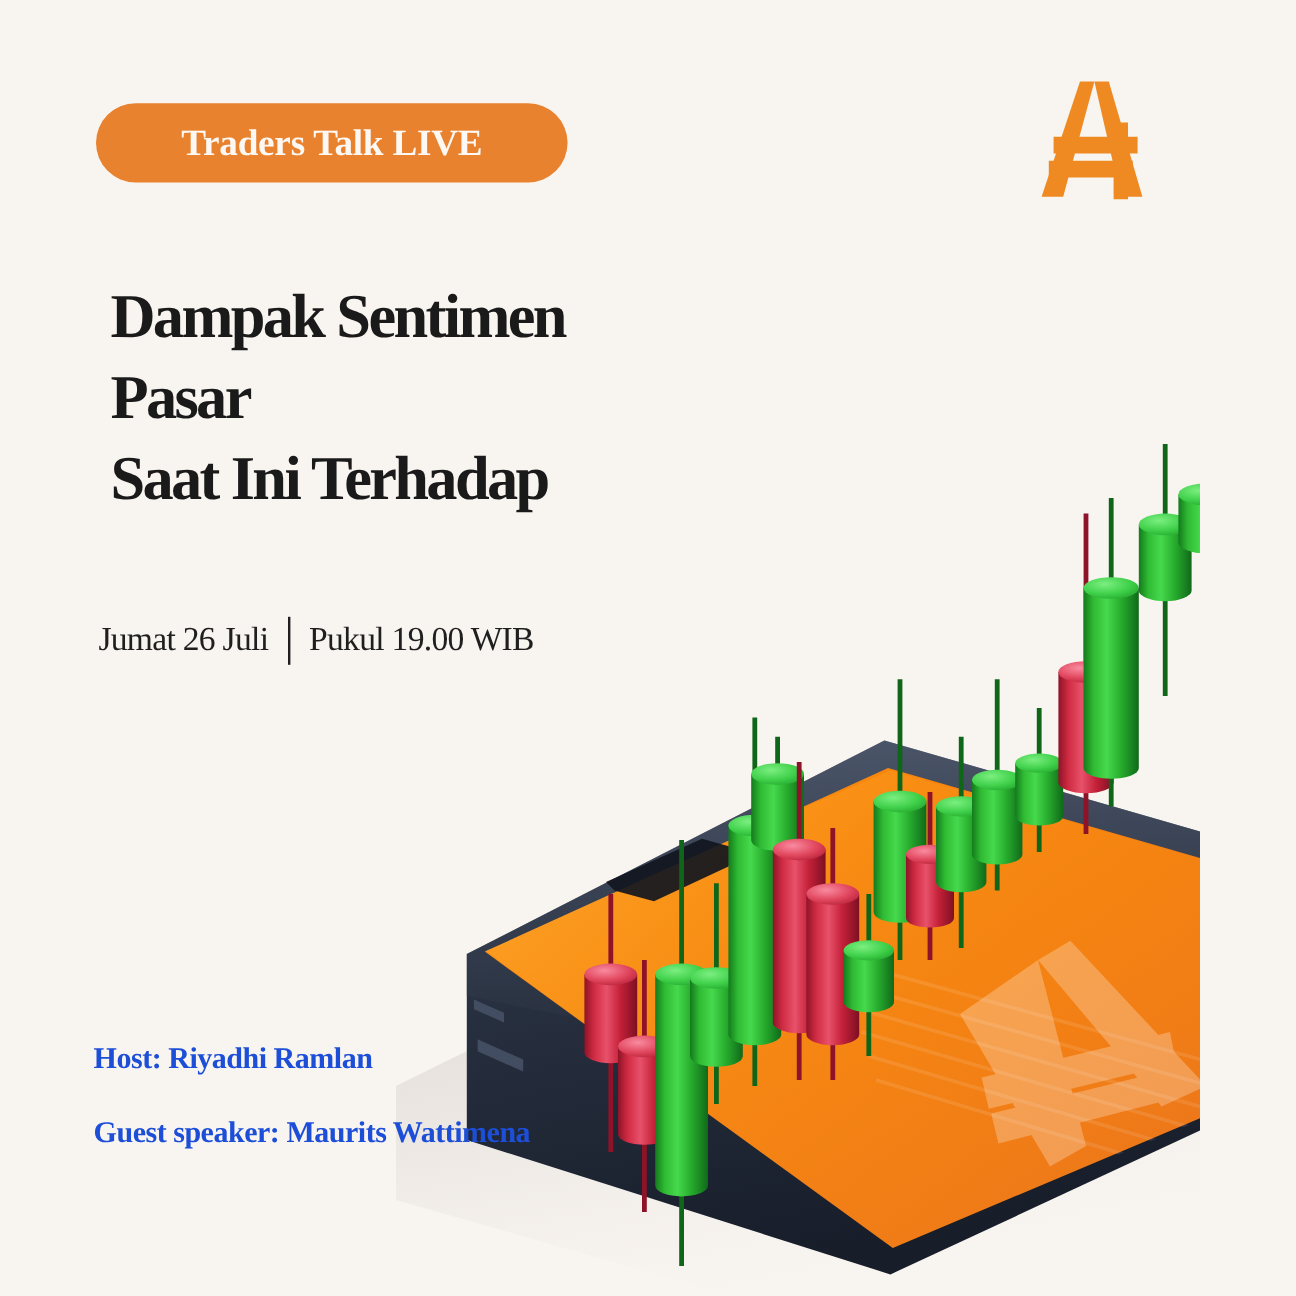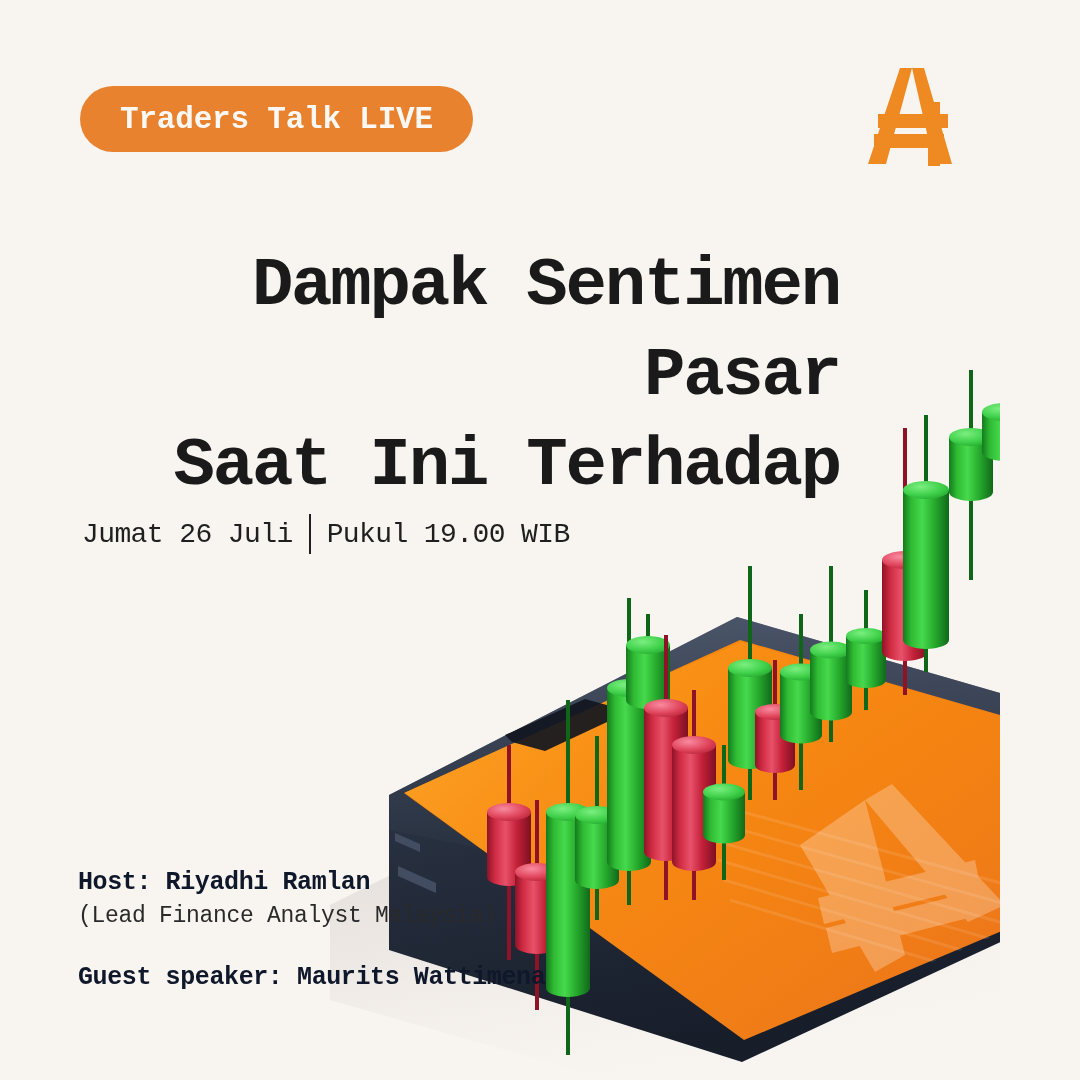--- a/index.html
+++ b/index.html
@@ -5,21 +5,21 @@
   html, body {
     margin: 0; padding: 0;
     width: 1080px; height: 1080px;
     background: #f8f4f0;
     overflow: hidden;
   }
   #poster {
     position: relative;
     width: 1000px; height: 1080px;
     background: #f8f4f0;
-    font-family: Liberation Mono, monospace;
+    font-family: Liberation Serif, serif;
     overflow: hidden;
     border-radius: 10px;
   }
 
   
   #badge {
     position: absolute;
     left: 80px; top: 86px;
     width: 393px; height: 66px;
     background: #e8822e;
@@ -36,28 +36,27 @@
   
   #logo {
     position: absolute;
     right: 42px; top: 62px;
     width: 96px; height: 108px;
   }
 
   
   #headline {
     position: absolute;
-    left: 80px; top: 196px;
+    left: 92px; top: 196px;
     width: 760px;
     color: #1a1a1a;
-    font-size: 69px;
+    font-size: 52px;
     font-weight: bold;
     line-height: 1.3;
     letter-spacing: -2.2px;
-    text-align: right;
   }
   #headline .hl-line { display: block; white-space: nowrap; }
 
   
   #datetime {
     position: absolute;
     left: 82px; top: 514px;
     color: #1f1f1f;
     font-size: 28px;
     font-weight: normal;
@@ -74,21 +73,21 @@
 
   
   #credits {
     position: absolute;
     left: 78px; top: 866px;
     z-index: 40;
   }
   .credit-block { margin-bottom: 28px; }
   .credit-block:last-child { margin-bottom: 0; text-align: right; }
   .credit-name {
-    color: #0f172a;
+    color: #1d4ed8;
     font-size: 25px;
     font-weight: bold;
     letter-spacing: -0.4px;
     line-height: 1.35;
     white-space: nowrap;
   }
   .credit-role {
     color: #2a2a2a;
     font-size: 23px;
     font-weight: normal;
@@ -336,20 +335,19 @@
 
   <div id="datetime">
     <span>Jumat 26 Juli</span>
     <span class="sep"></span>
     <span>Pukul 19.00 WIB</span>
   </div>
 
   <div id="credits">
     <div class="credit-block">
       <div class="credit-name">Host: Riyadhi Ramlan</div>
-      <div class="credit-role">(Lead Finance Analyst Malaysia)</div>
     </div>
     <div class="credit-block">
       <div class="credit-name">Guest speaker: Maurits Wattimena</div>
     </div>
   </div>
 
 </div>
 
 </body></html>

